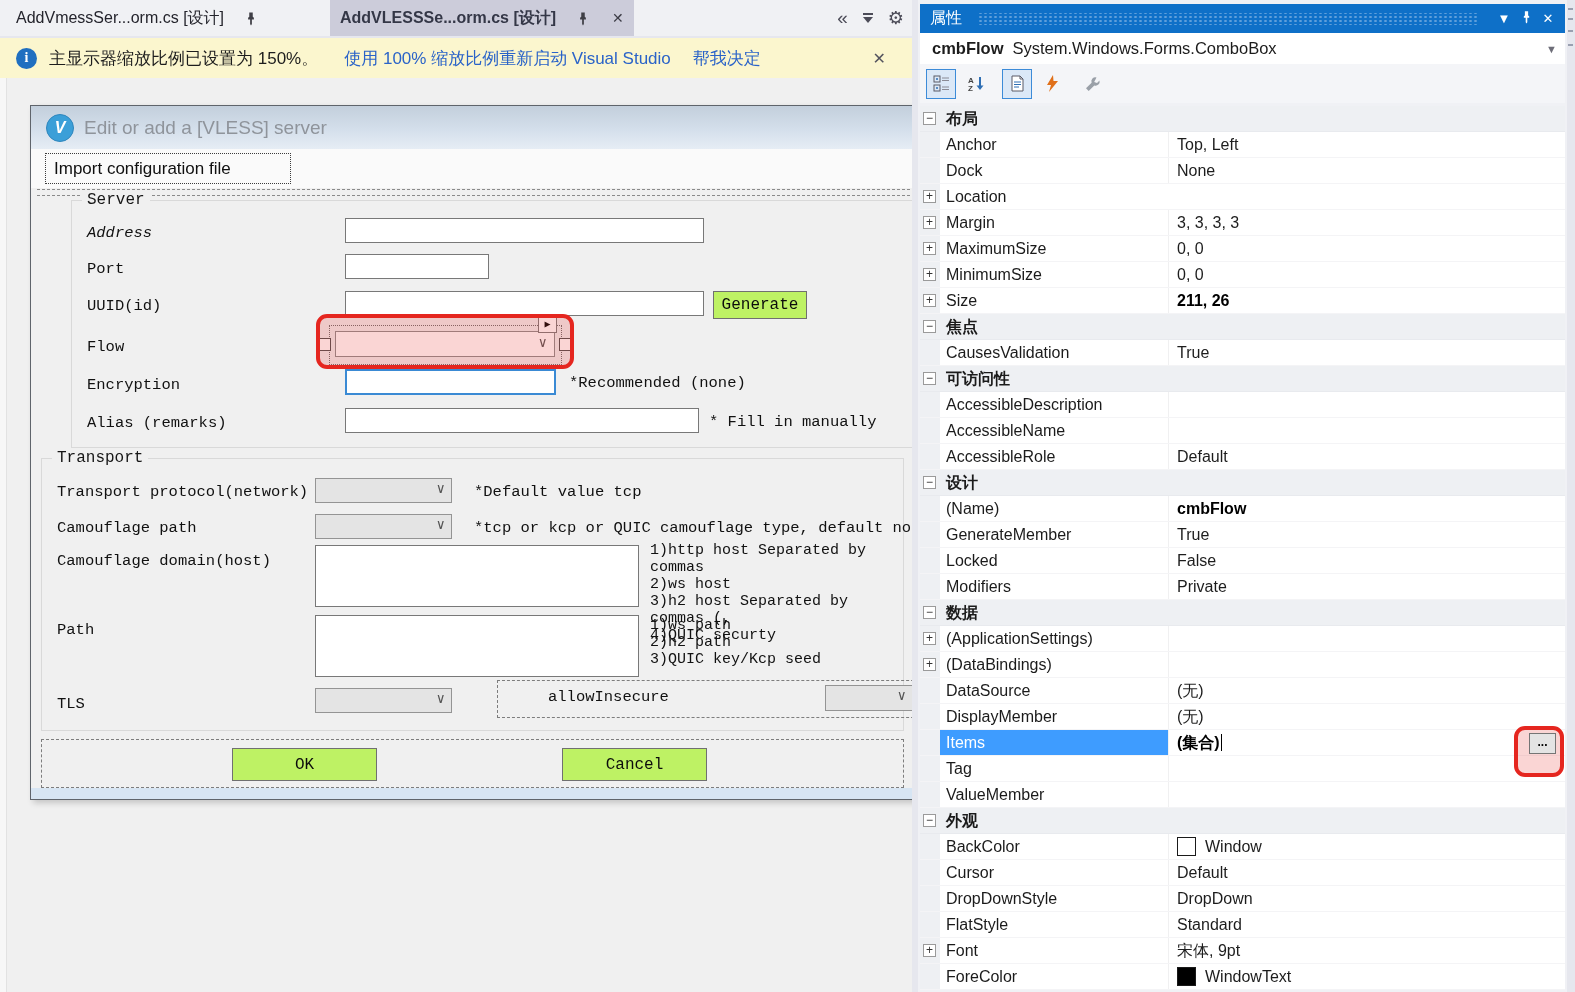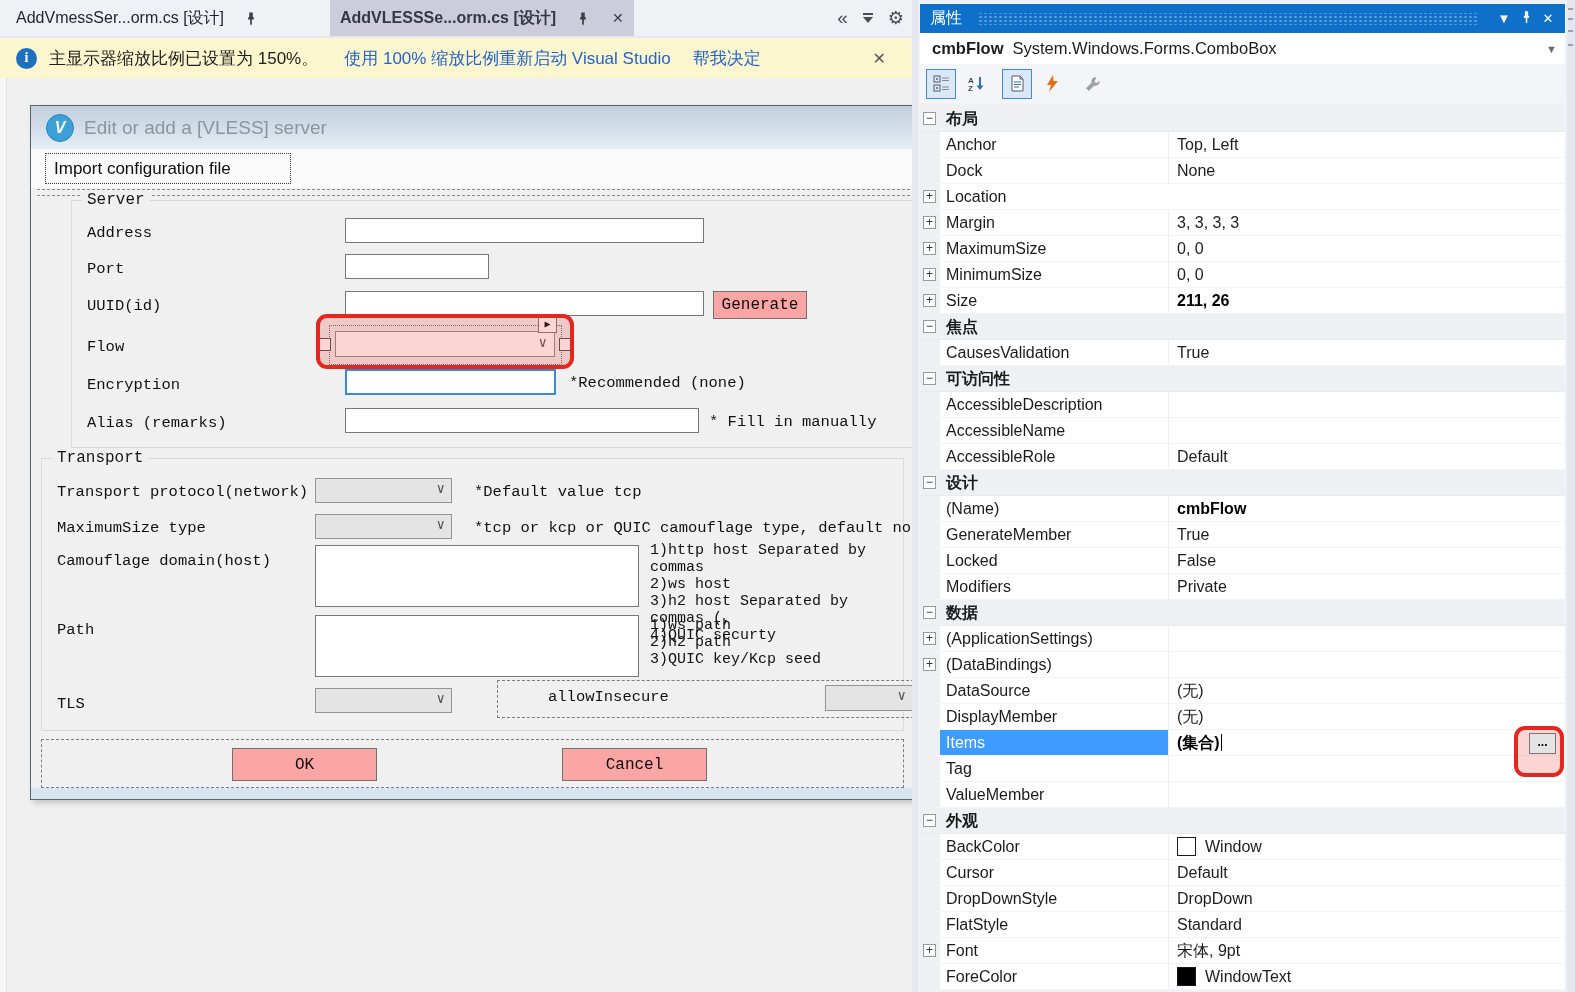--- a/index.html
+++ b/index.html
@@ -47,21 +47,21 @@
   
   .grp{position:absolute;border:1px solid #d9d9d9;background:transparent;}
   .grp .gl{position:absolute;left:10px;top:-10px;background:#f0f0f0;padding:0 5px;font-size:16px;color:#161616;}
   .mono{font-family:"Liberation Mono","DejaVu Sans Mono",monospace;}
   .flabel{position:absolute;font-size:15.5px;color:#111;white-space:nowrap;}
   .fhint{position:absolute;font-size:15.5px;color:#111;white-space:nowrap;}
   .tin{position:absolute;background:#fff;border:1px solid #787878;}
   .tarea{position:absolute;background:#fff;border:1px solid #787878;}
   .combo{position:absolute;background:#e4e4e4;border:1px solid #949494;}
   .combo .cv{position:absolute;right:6px;top:1px;font-size:14px;color:#555;}
-  .fbtn{position:absolute;background:#fca5a5;border:1px solid #707070;font-size:16px;color:#0c0c0c;
+  .fbtn{position:absolute;background:#bef264;border:1px solid #707070;font-size:16px;color:#0c0c0c;
         display:flex;align-items:center;justify-content:center;cursor:pointer;}
   .ulfirst::first-letter{text-decoration:underline;}
 
   
   #flowants{position:absolute;border:1px dotted #6e6e6e;}
   #flowcombo{position:absolute;background:#fff;border:1px solid #8c8c8c;}
   #flowcombo .cv{position:absolute;right:7px;top:2px;font-size:14px;color:#555;}
   .handle{position:absolute;width:11px;height:11px;background:#fff;border:1px solid #4e4e4e;}
   #smarttag{position:absolute;width:17px;height:17px;background:#fff;border:1px solid #7a7a7a;
             display:flex;align-items:center;justify-content:center;font-size:10px;color:#000;cursor:pointer;}
@@ -154,21 +154,21 @@
 
       <div id="fmenu">
         <div id="importbtn">Import configuration file</div>
       </div>
       <div class="dashline" style="top:83px;"></div>
       <div class="dashline" style="top:89px;"></div>
 
       <div class="grp mono" style="left:10px;top:94px;width:861px;height:246px;margin-left:30px;">
         <span class="gl mono">Server</span>
 
-        <span class="flabel mono" style="left:15px;top:23px;">Address</span>
+        <span class="flabel mono" style="left:15px;top:23px;font-style:italic;">Address</span>
         <input class="tin" style="left: 273px; top: 17px; width: 353px; height: 21px;">
 
         <span class="flabel mono" style="left:15px;top:59px;">Port</span>
         <input class="tin" style="left: 273px; top: 53px; width: 138px; height: 21px;">
 
         <span class="flabel mono" style="left:15px;top:96px;">UUID(id)</span>
         <input class="tin" style="left: 273px; top: 90px; width: 353px; height: 21px;">
         <div class="fbtn mono ulfirst" style="left:641px;top:90px;width:92px;height:26px;">Generate</div>
 
         <span class="flabel mono" style="left:15px;top:137px;">Flow</span>
@@ -193,21 +193,21 @@
 
       <div class="grp mono" style="left:10px;top:352px;width:861px;height:271px;">
         <span class="gl mono">Transport</span>
 
         <span class="flabel mono" style="left:15px;top:24px;">Transport protocol(network)</span>
         <div class="combo" style="left:273px;top:19px;width:135px;height:23px;">
             <span class="cv">∨</span>
           </div>
         <span class="fhint mono" style="left:432px;top:24px;">*Default value tcp</span>
 
-        <span class="flabel mono" style="left:15px;top:60px;">MaximumSize type</span>
+        <span class="flabel mono" style="left:15px;top:60px;">Camouflage path</span>
         <div class="combo" style="left:273px;top:55px;width:135px;height:23px;">
             <span class="cv">∨</span>
           </div>
         <span class="fhint mono" style="left:432px;top:60px;">*tcp or kcp or QUIC camouflage type, default none</span>
 
         <span class="flabel mono" style="left:15px;top:93px;">Camouflage domain(host)</span>
         <textarea class="tarea" style="left: 273px; top: 86px; width: 318px; height: 56px; resize: none;"></textarea>
         <div style="position:absolute;left:608px;top:83px;font-size:15px;line-height:17px;color:#111;" class="mono">
           <div>1)http host Separated by commas</div>
             <div>2)ws host</div>

